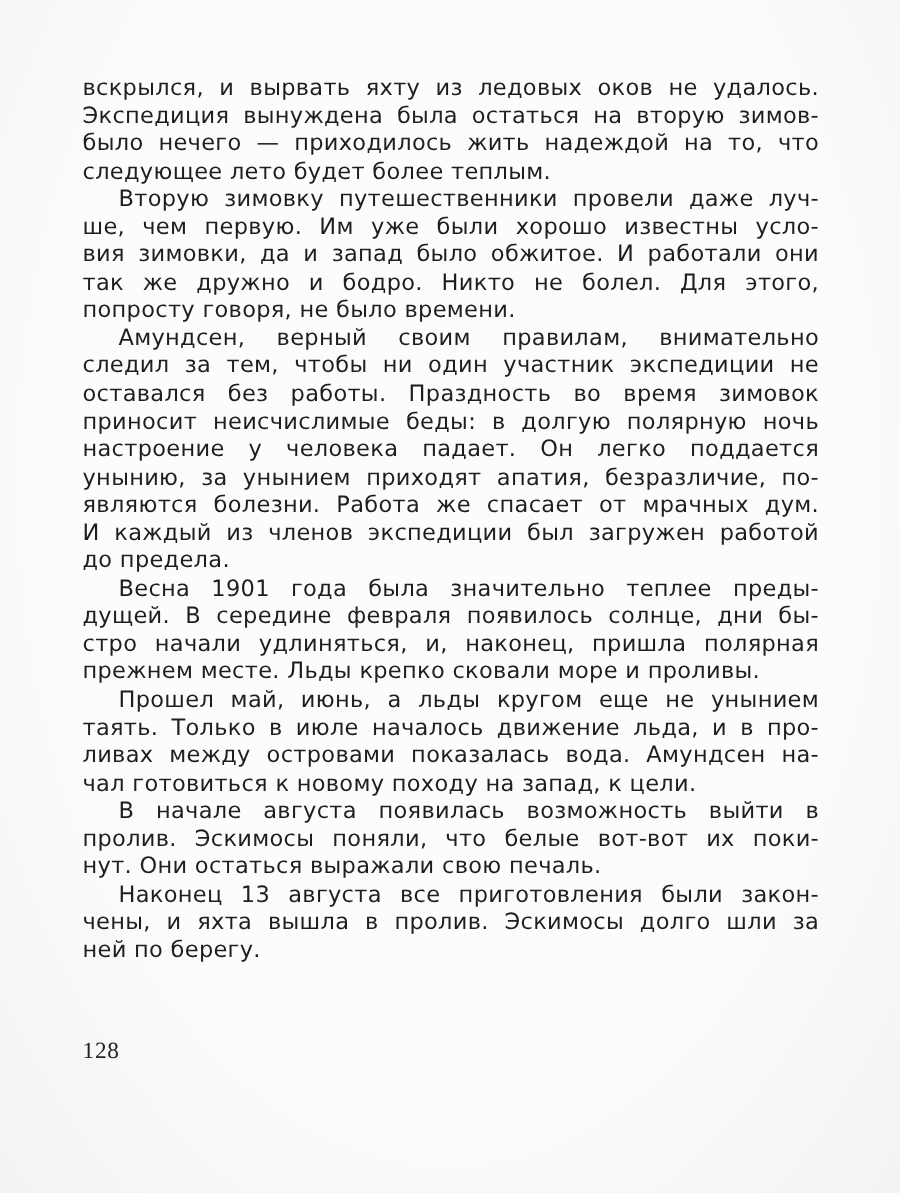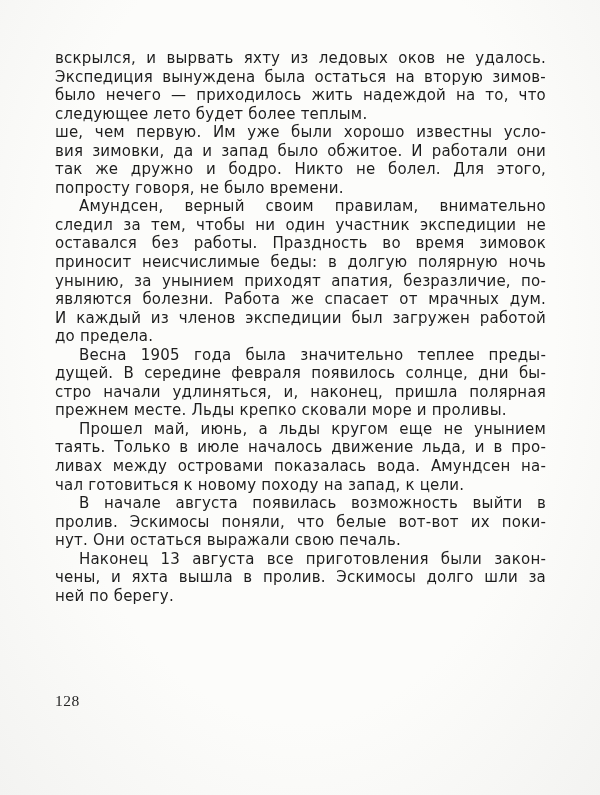--- a/index.html
+++ b/index.html
@@ -64,37 +64,39 @@
 
 <div class="page">
   <div class="text-block">
       <div class="paragraph">
         <div class="line">вскрылся, и вырвать яхту из ледовых оков не удалось.</div>
         <div class="line">Экспедиция вынуждена была остаться на вторую зимов-</div>
         <div class="line">было нечего — приходилось жить надеждой на то, что</div>
         <div class="line para-end">следующее лето будет более теплым.</div>
       </div>
       <div class="paragraph">
+        <div class="line indent">Вторую зимовку путешественники провели даже луч-</div>
         <div class="line">ше, чем первую. Им уже были хорошо известны усло-</div>
         <div class="line">вия зимовки, да и запад было обжитое. И работали они</div>
         <div class="line">так же дружно и бодро. Никто не болел. Для этого,</div>
         <div class="line para-end">попросту говоря, не было времени.</div>
       </div>
       <div class="paragraph">
         <div class="line indent">Амундсен, верный своим правилам, внимательно</div>
         <div class="line">следил за тем, чтобы ни один участник экспедиции не</div>
         <div class="line">оставался без работы. Праздность во время зимовок</div>
         <div class="line">приносит неисчислимые беды: в долгую полярную ночь</div>
+        <div class="line">настроение у человека падает. Он легко поддается</div>
         <div class="line">унынию, за унынием приходят апатия, безразличие, по-</div>
         <div class="line">являются болезни. Работа же спасает от мрачных дум.</div>
         <div class="line">И каждый из членов экспедиции был загружен работой</div>
         <div class="line para-end">до предела.</div>
       </div>
       <div class="paragraph">
-        <div class="line indent">Весна 1905 года была значительно теплее преды-</div>
+        <div class="line indent">Весна 1901 года была значительно теплее преды-</div>
         <div class="line">дущей. В середине февраля появилось солнце, дни бы-</div>
         <div class="line">стро начали удлиняться, и, наконец, пришла полярная</div>
         <div class="line para-end">прежнем месте. Льды крепко сковали море и проливы.</div>
       </div>
       <div class="paragraph">
         <div class="line indent">Прошел май, июнь, а льды кругом еще не унынием</div>
         <div class="line">таять. Только в июле началось движение льда, и в про-</div>
         <div class="line">ливах между островами показалась вода. Амундсен на-</div>
         <div class="line para-end">чал готовиться к новому походу на запад, к цели.</div>
       </div>

